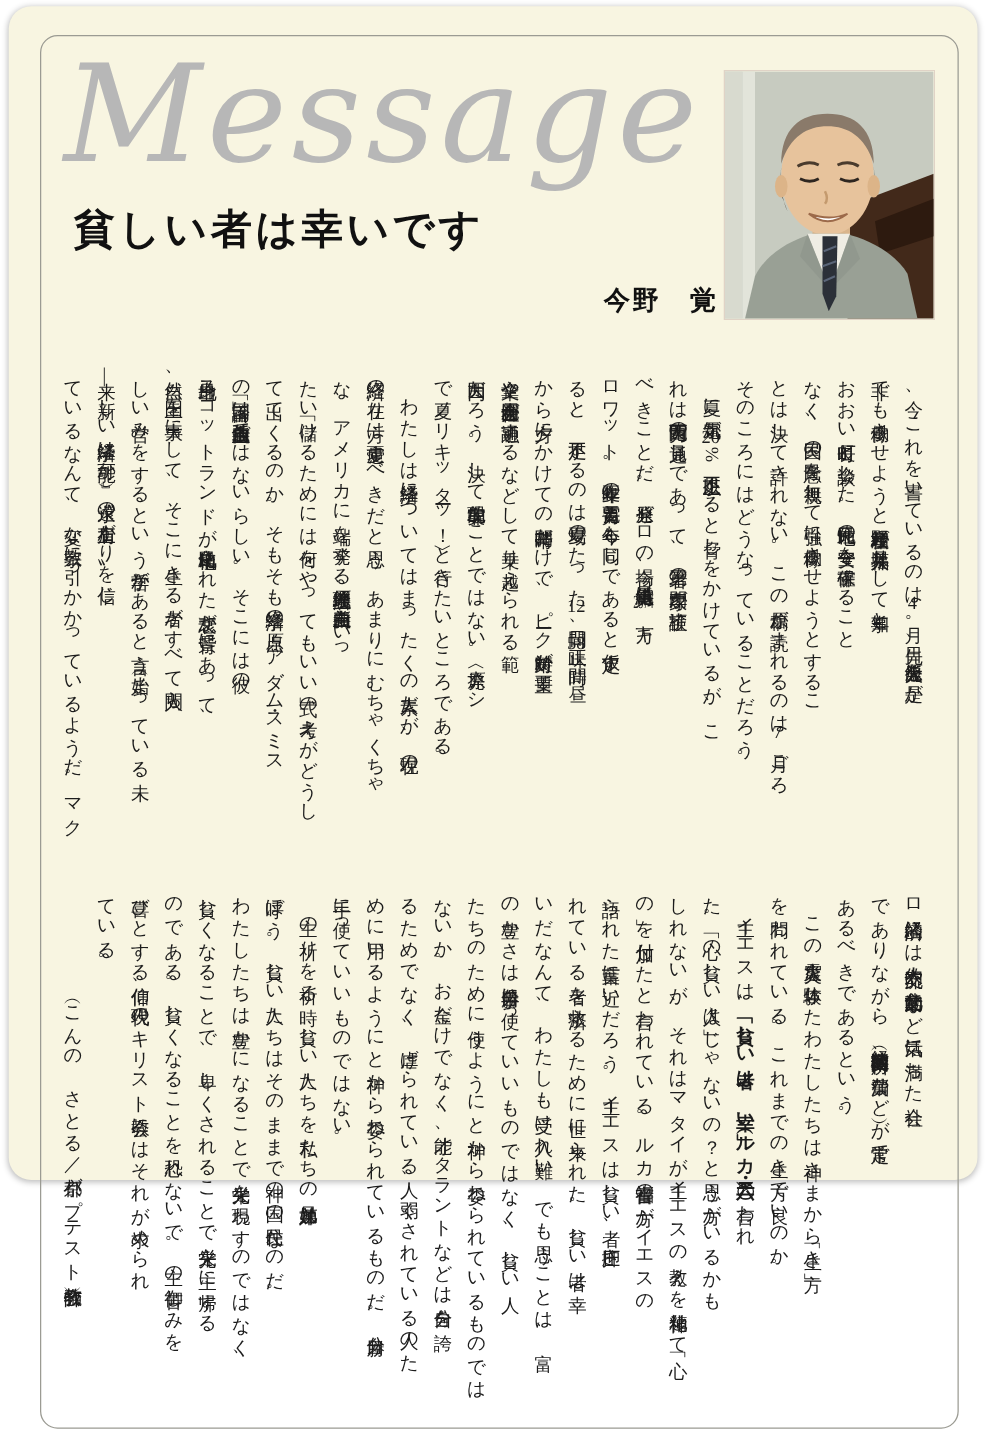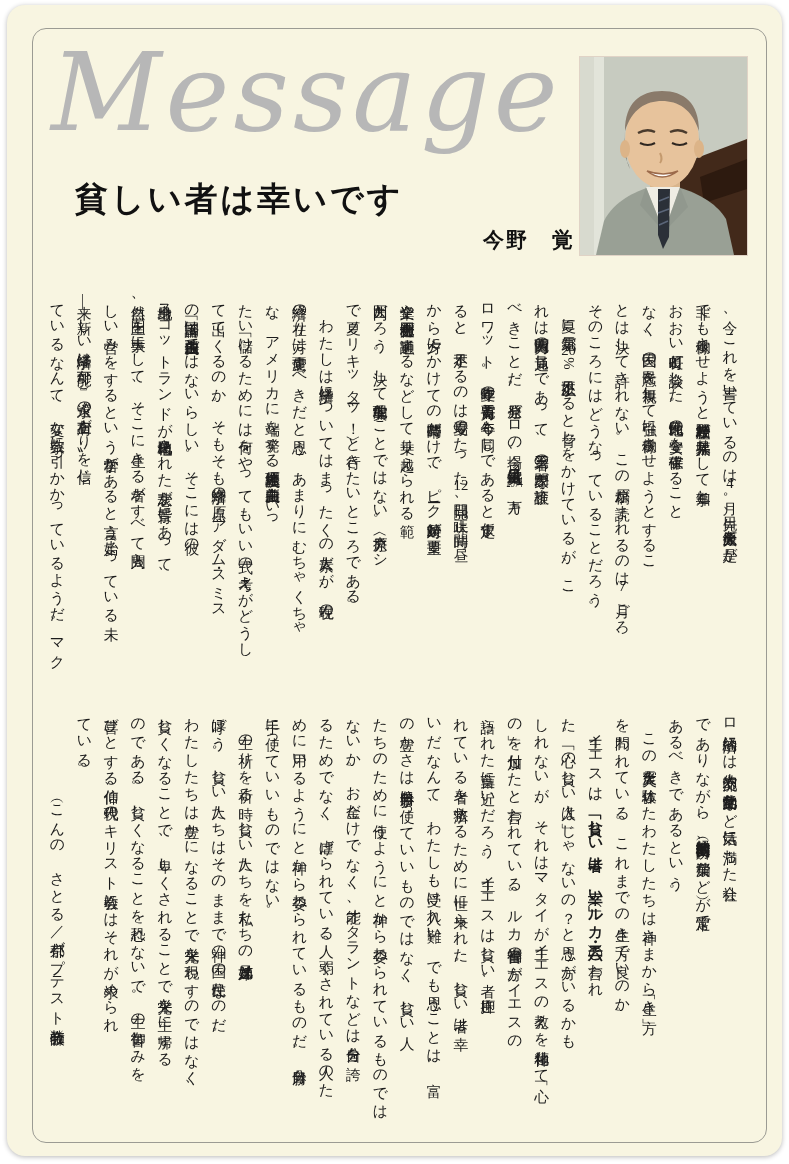--- a/index.html
+++ b/index.html
@@ -1,17 +1,17 @@
 <!DOCTYPE html>
 <html><head>
 <meta charset="utf-8">
 <style>
   html,body{margin:0;padding:0;background:#ffffff;}
   body{width:789px;height:1164px;position:relative;font-family:"Liberation Serif","DejaVu Serif",serif;}
-  .card{position:absolute;left:7px;top:5px;width:775px;height:1151px;background:#f8f5e1;
+  .card{position:absolute;left:7px;top:5px;width:775px;height:939px;background:#f8f5e1;
         border-radius:18px;box-shadow:0 1px 5px rgba(0,0,0,.28);}
   .frame{position:absolute;left:25px;top:23px;width:733px;height:1113px;
          border:1.5px solid #9b9b93;border-radius:14px;}
   
   .masthead{position:absolute;left:44px;top:18px;font-family:"DejaVu Serif","Liberation Serif",serif;
             font-style:italic;font-size:108px;letter-spacing:4px;color:#b7b7b7;line-height:1.3;
             font-weight:400;}
   .headline{position:absolute;left:52px;top:156px;font-size:33px;font-weight:700;color:#111;
             letter-spacing:3px;white-space:nowrap;}
   .author{position:absolute;left:476px;top:221px;font-size:21px;font-weight:700;color:#111;
@@ -29,21 +29,21 @@
   .tcy{text-combine-upright:all;-webkit-text-combine:horizontal;}
 </style>
 </head>
 <body>
 
 <div class="card">
   <div class="frame"></div>
 
   <div class="masthead">Message</div>
 
-  <h1 class="headline" style="margin:16px;">貧しい者は幸いです</h1>
+  <h1 class="headline" style="margin:0;">貧しい者は幸いです</h1>
 
   <div class="author">今野　覚</div>
 
   <div class="photo">
     <svg width="167" height="198" viewBox="0 0 167 198" xmlns="http://www.w3.org/2000/svg">
       <rect x="0" y="0" width="167" height="198" fill="#c7cbc0"></rect>
       <rect x="0" y="0" width="14" height="198" fill="#d8dacf"></rect>
       <rect x="14" y="0" width="10" height="198" fill="#e2e4da"></rect>
       <polygon points="98,108 167,82 167,198 98,198" fill="#42291a"></polygon>
       <polygon points="120,120 167,102 167,132 124,146" fill="#2d1a0f"></polygon>

